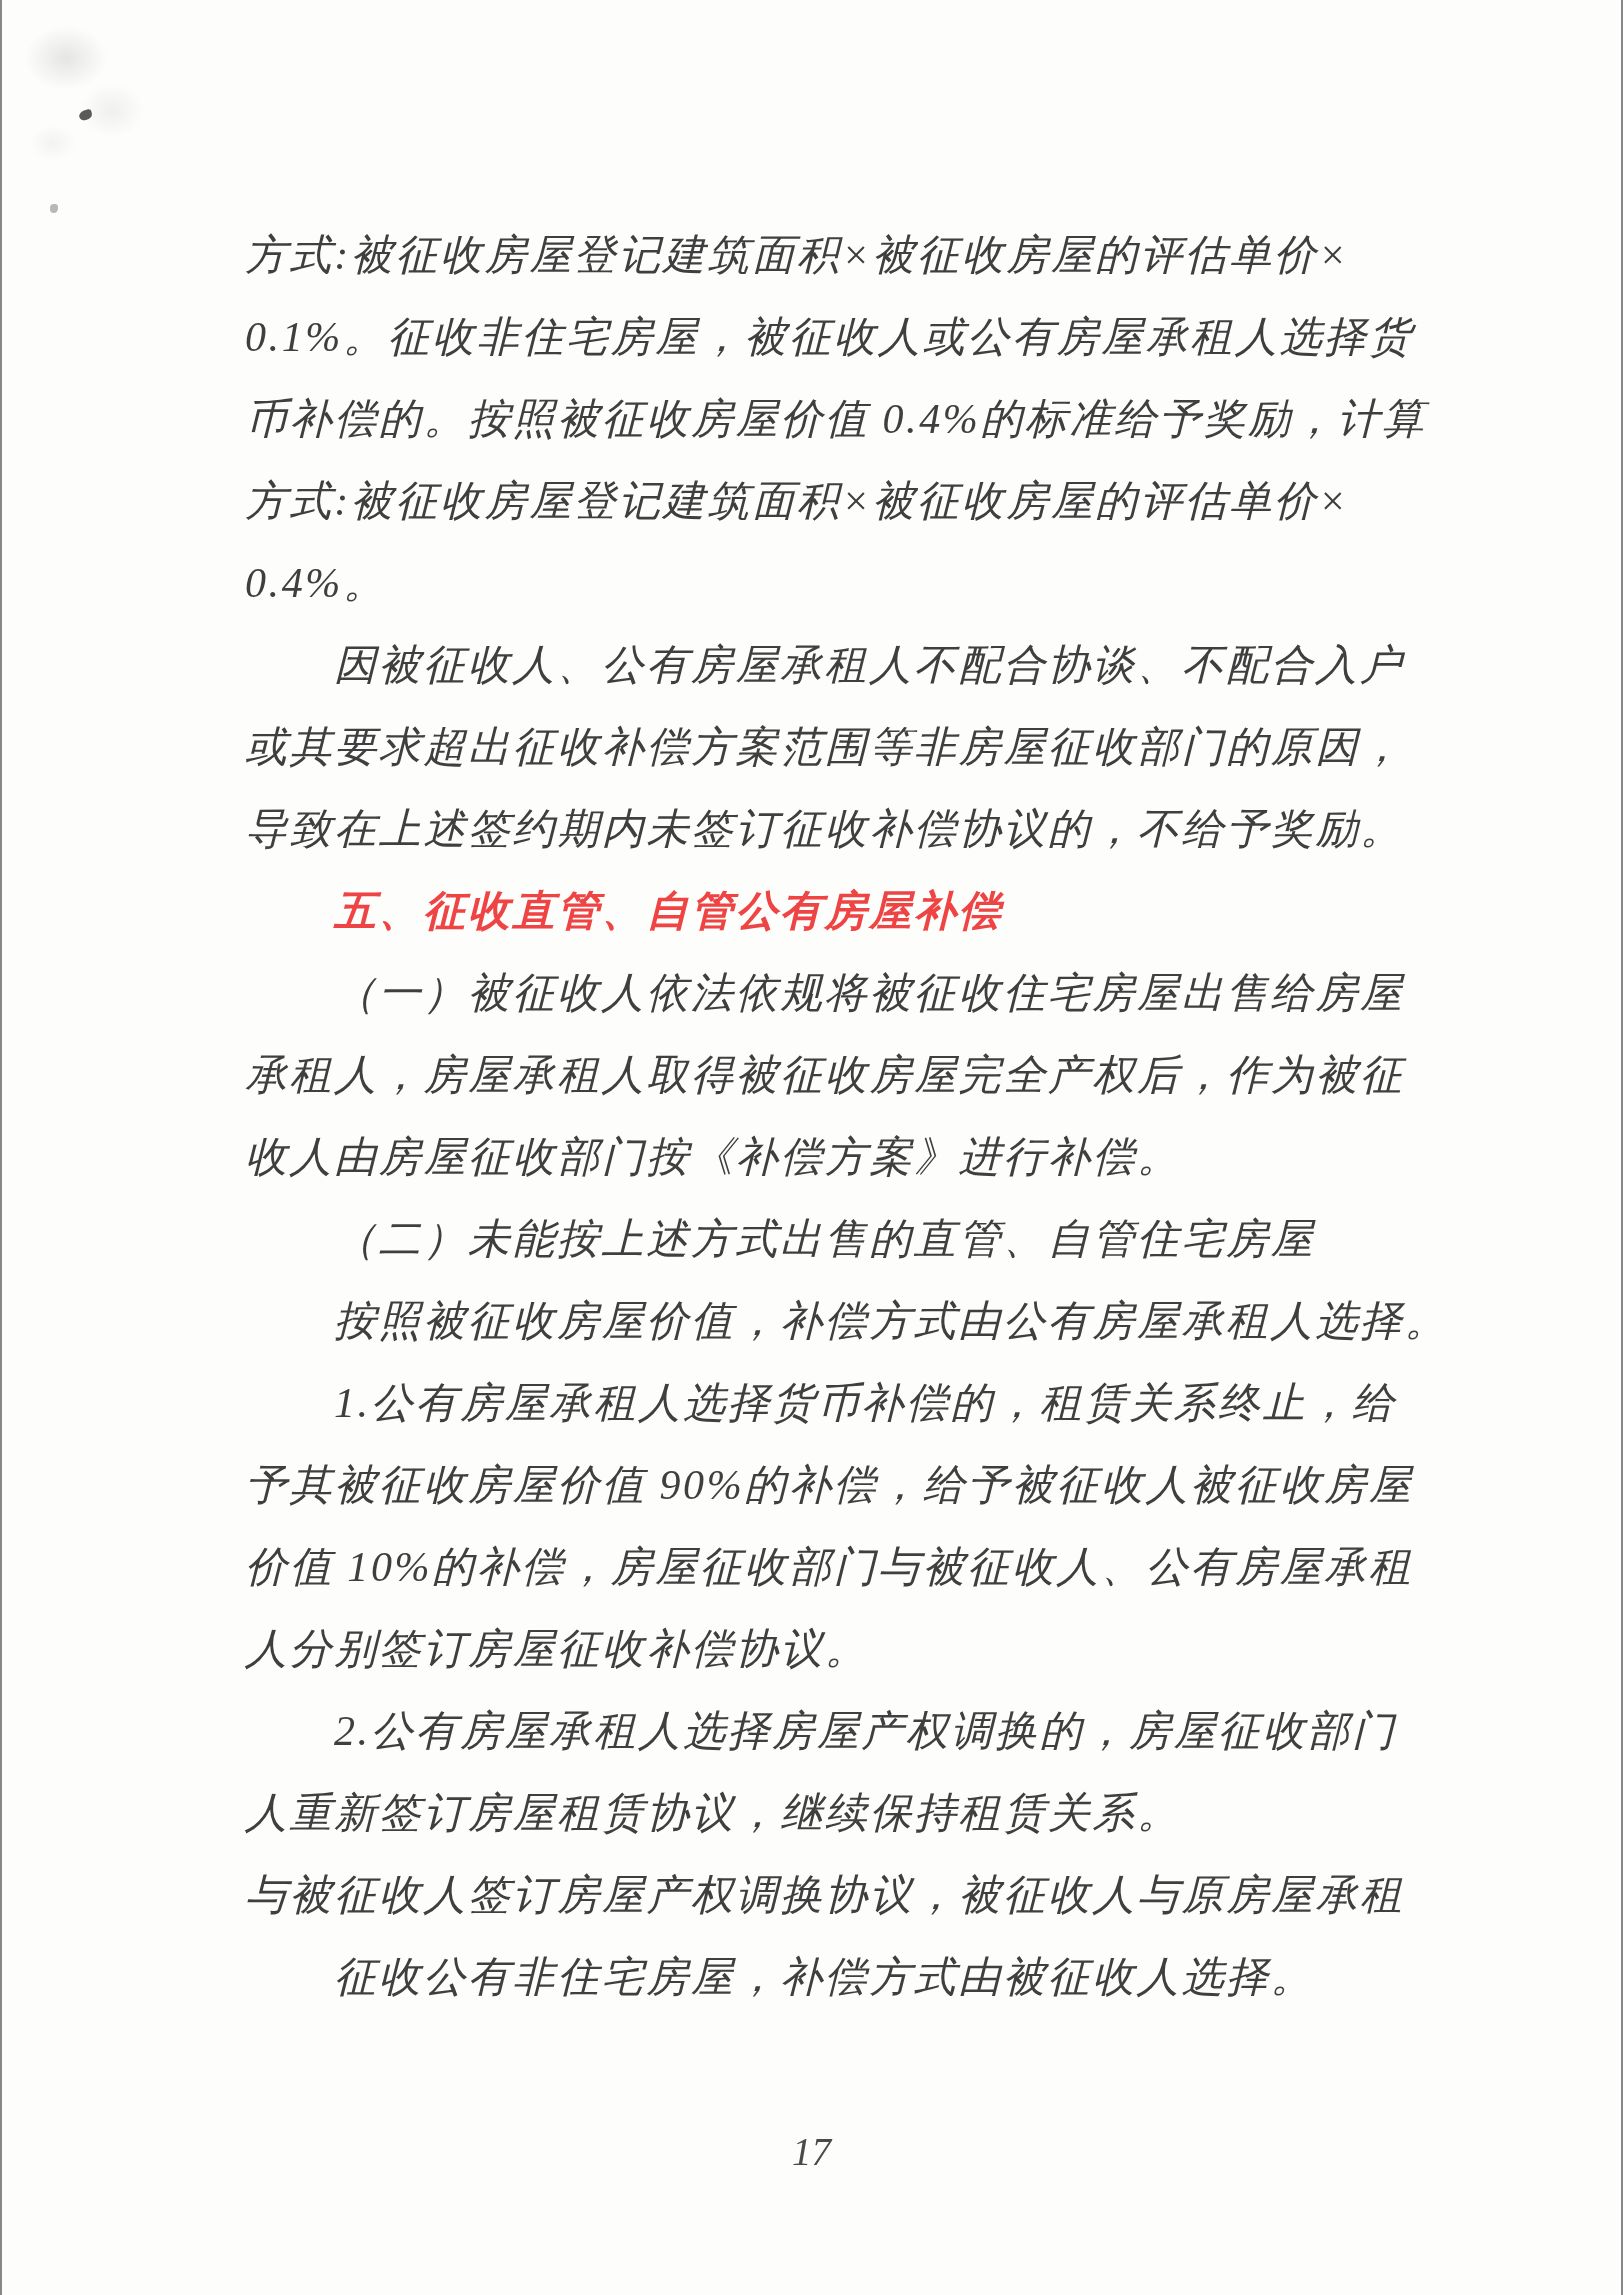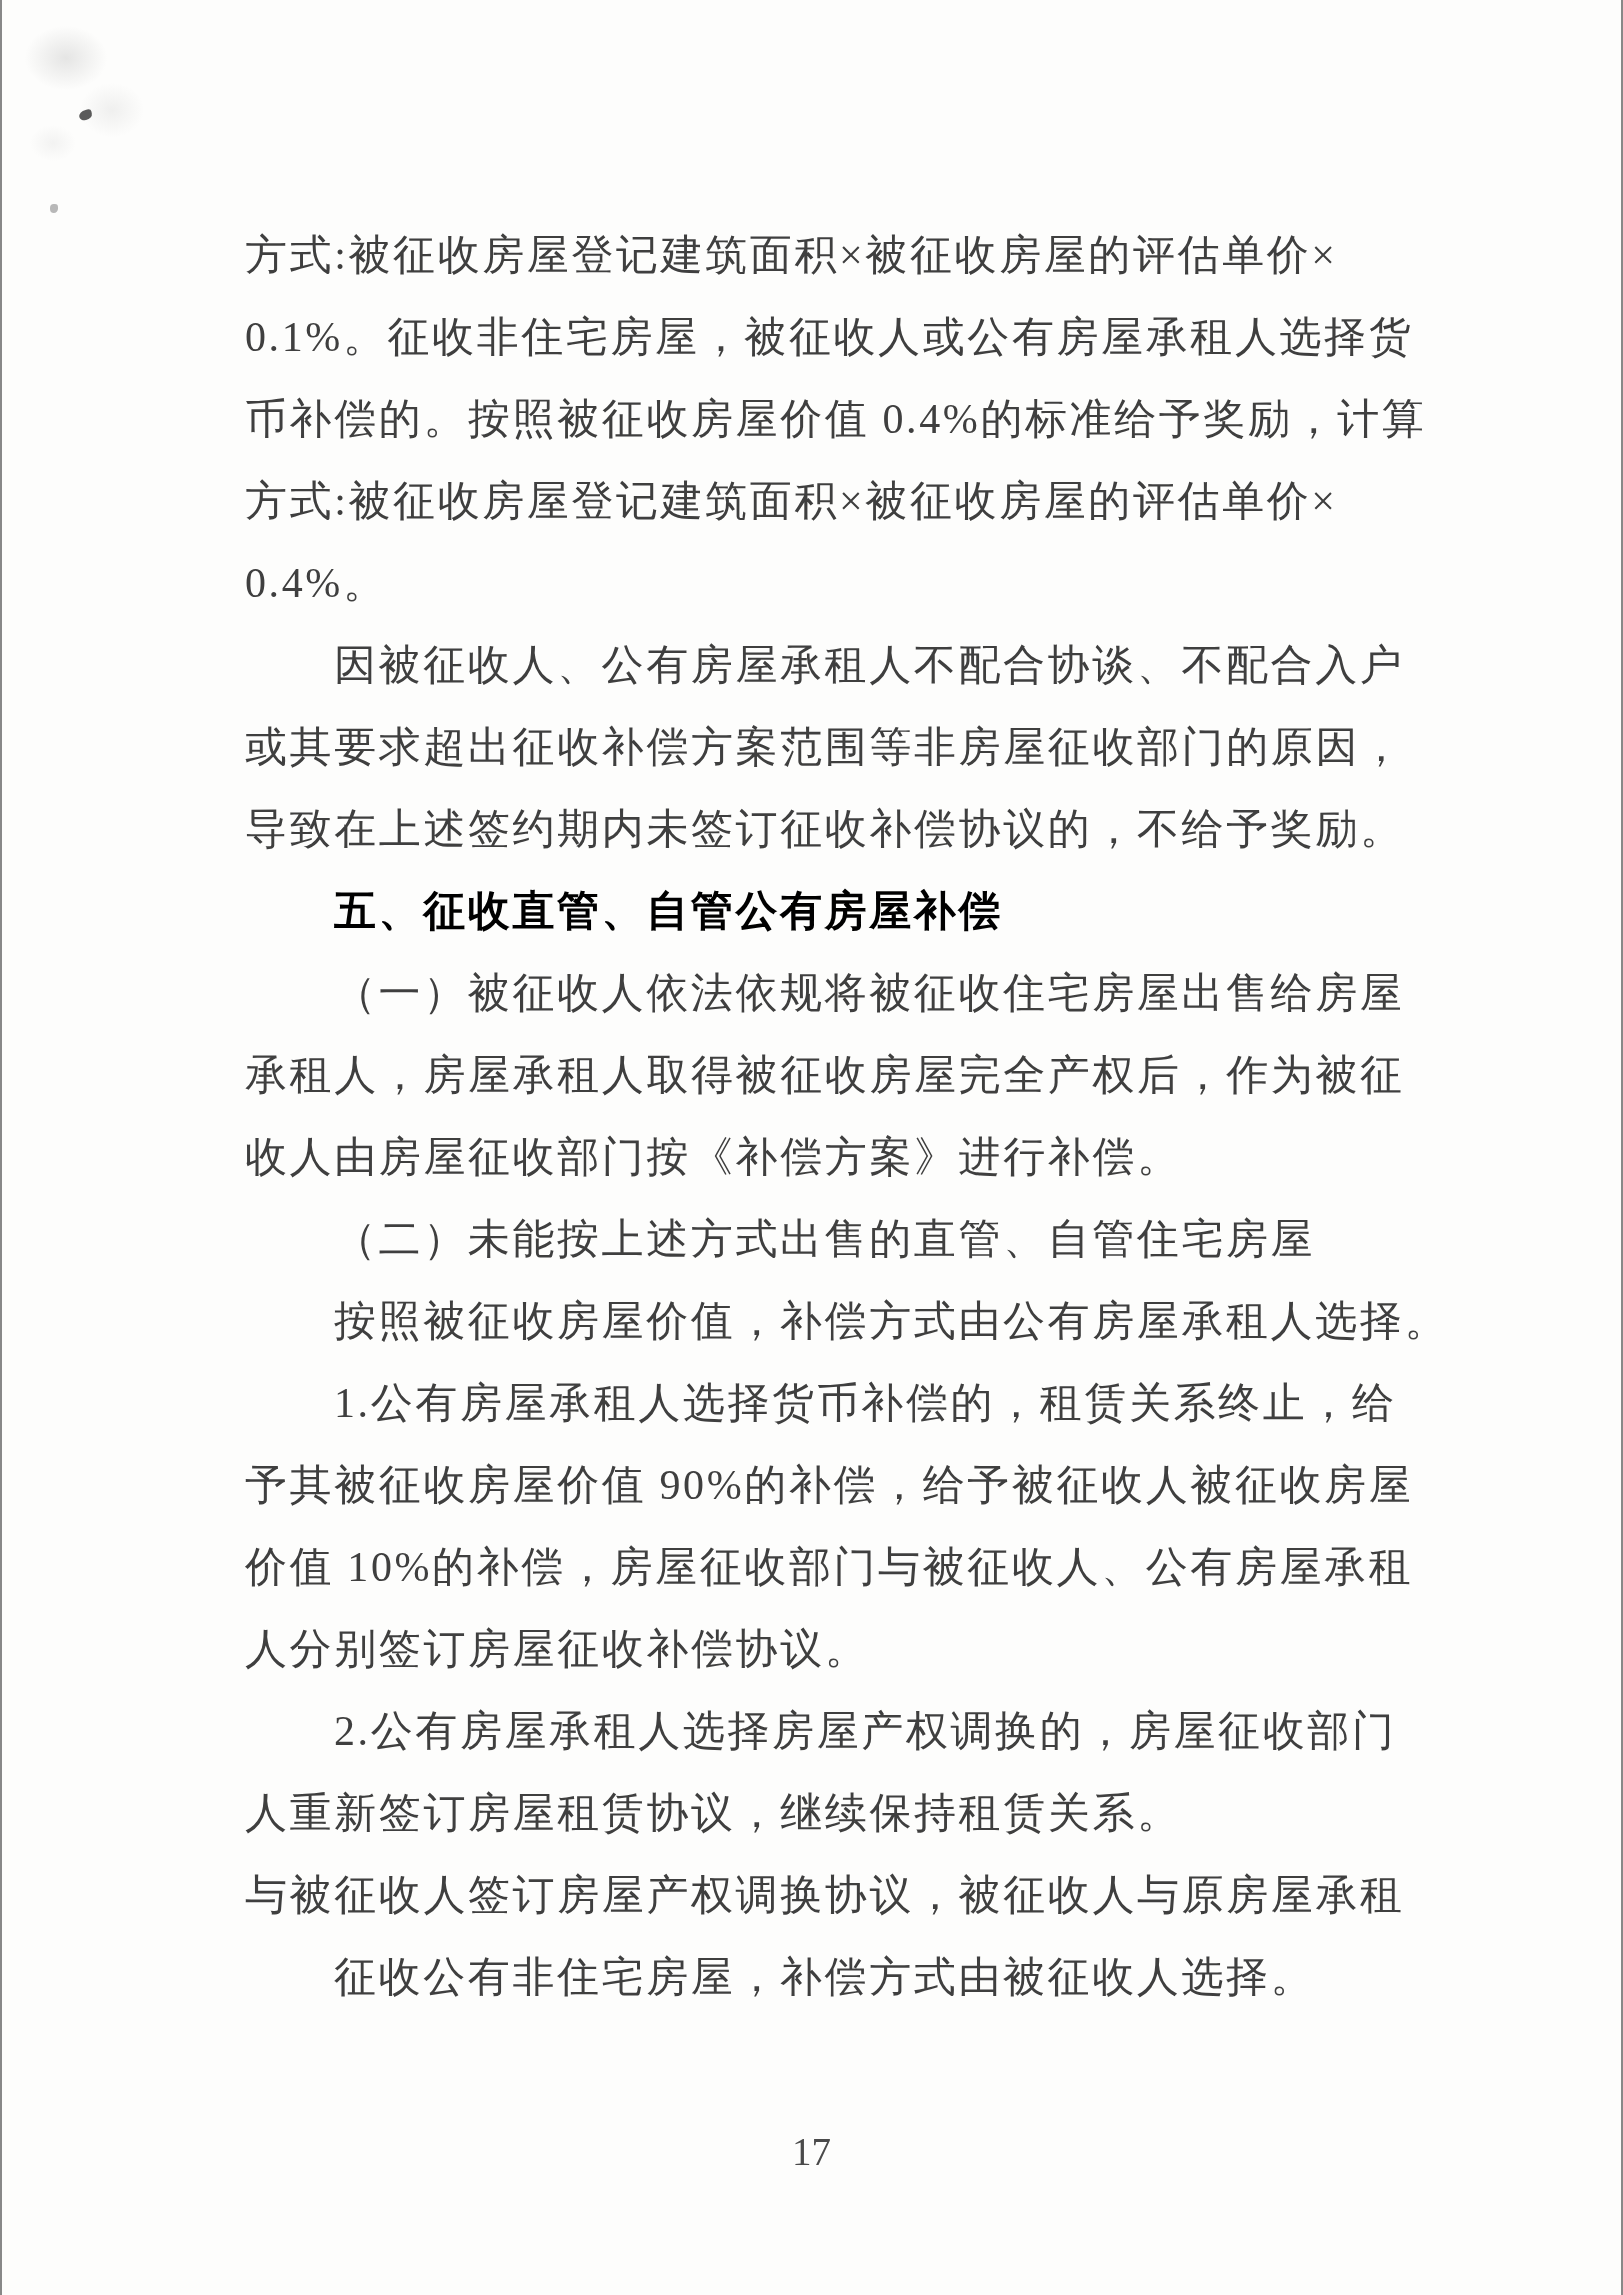--- a/index.html
+++ b/index.html
@@ -9,40 +9,41 @@
   }
   .page {
     position: relative;
     width: 1619px;
     height: 2295px;
     margin: 0 auto;
     background: #fdfdfc;
     overflow: hidden;
     font-family: "Liberation Serif", "DejaVu Serif", serif;
     color: #3f3f3f;
+    font-style: italic;
   }
   .content {
     position: absolute;
     left: 243px;
     top: 214px;
     width: 1165px;
   }
   .line {
     font-size: 42px;
     line-height: 82px;
     letter-spacing: 2.6px;
     white-space: nowrap;
     height: 82px;
   }
   .line.indent {
     padding-left: 89px;
   }
   .line.heading {
     font-weight: bold;
-    color: #000000;
+    color: #ef4444;
   }
   .page-number {
     position: absolute;
     top: 2129px;
     left: 0;
     width: 100%;
     text-align: center;
     font-size: 39px;
     line-height: 46px;
     color: #4a4a4a;

